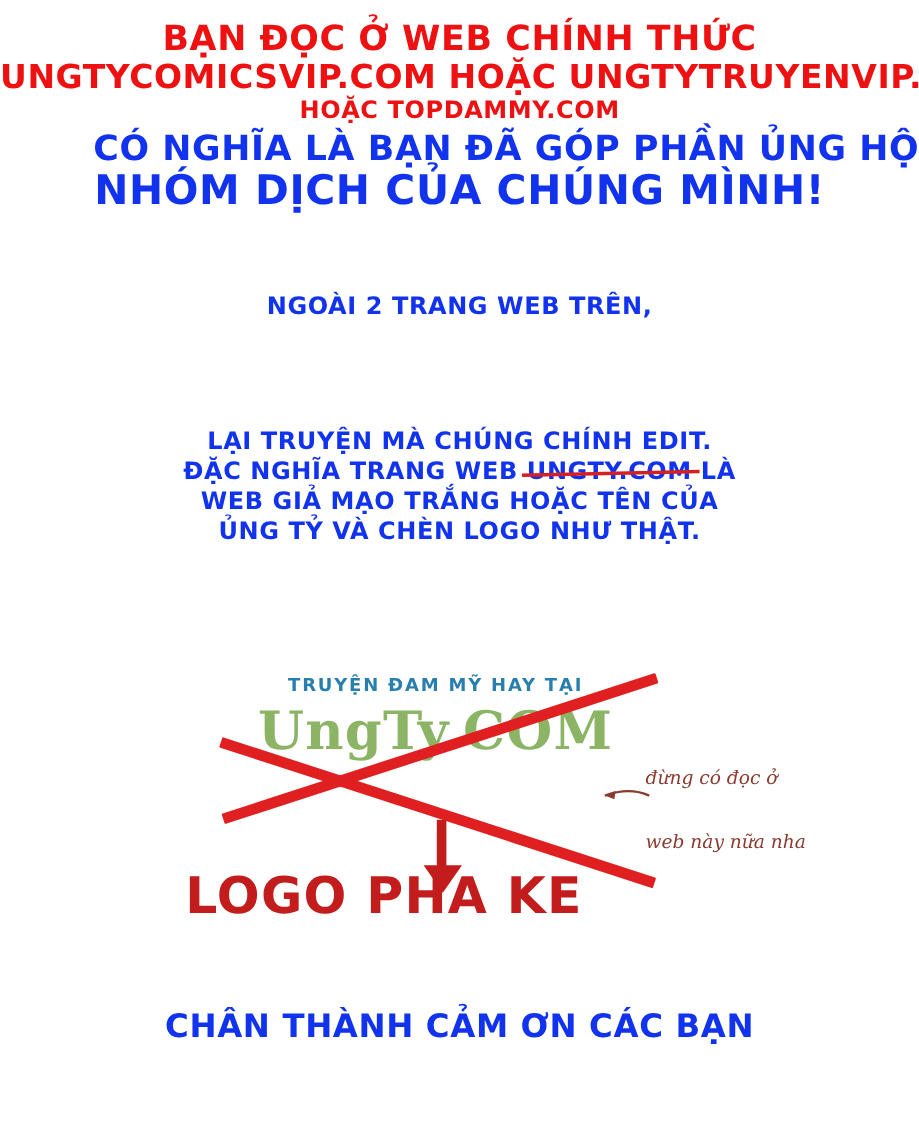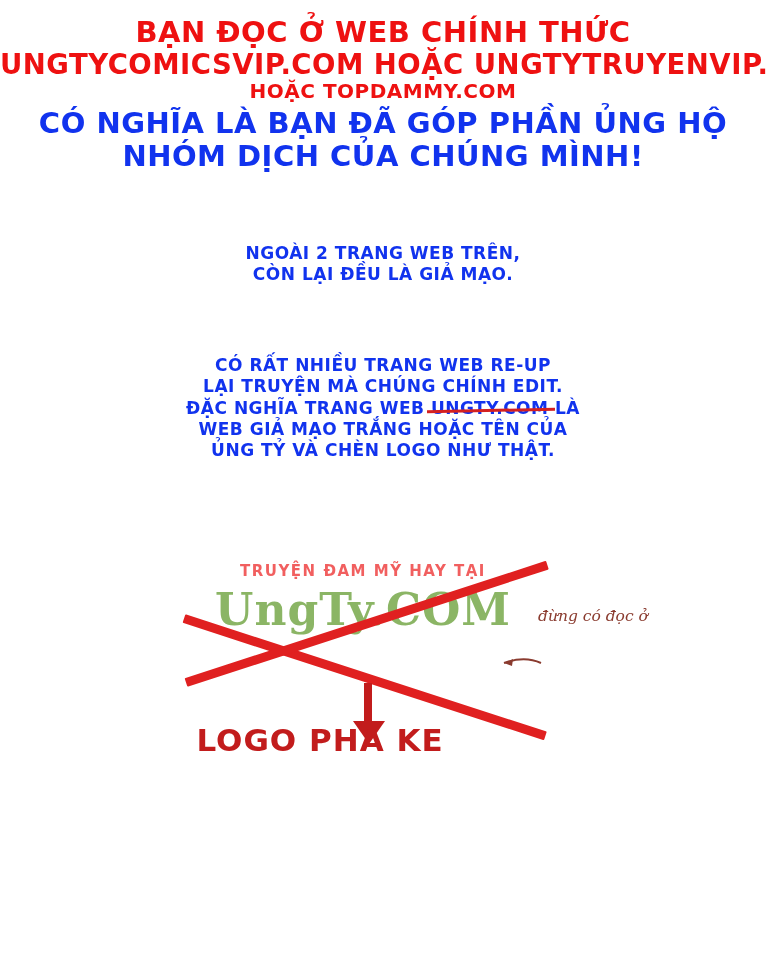--- a/index.html
+++ b/index.html
@@ -38,31 +38,31 @@
   }
   .red {
     color: #ee1111;
   }
   .blue {
     color: #1133ee;
   }
   .l1 { font-size: 29px; }
   .l2 { font-size: 27.5px; }
   .l3 { font-size: 20px; }
-  .l4 { font-size: 29px; margin-top: 4px; }
-  .l5 { font-size: 29px; }
+  .l4 { font-size: 29px; margin-top: 4px; text-align: right; }
+  .l5 { font-size: 34px; }
 
   
   .para {
     position: absolute;
     width: 766px;
     text-align: center;
     color: #1133ee;
     font-weight: bold;
-    font-size: 17px;
+    font-size: 20px;
     line-height: 1.25;
     letter-spacing: 0.5px;
   }
   .para .line { white-space: nowrap; }
 
   .para-2 { top: 243px; }
   .para-3 { top: 355px; }
 
   
   .strike {
@@ -87,21 +87,21 @@
     top: 556px;
     left: 183px;
     width: 360px;
     height: 120px;
   }
   .wm-top {
     position: absolute;
     top: 6px;
     left: 50%;
     transform: translateX(-50%);
-    color: #ef4444;
+    color: #0369a1;
     font-size: 15px;
     font-weight: bold;
     letter-spacing: 1.5px;
     white-space: nowrap;
     opacity: 0.85;
   }
   .wm-main {
     position: absolute;
     top: 28px;
     left: 50%;
@@ -142,21 +142,21 @@
     position: absolute;
     top: 605px;
     left: 538px;
     width: 180px;
     color: #8a3b2f;
     font-family: "DejaVu Serif", serif;
     font-size: 15.5px;
     line-height: 1.45;
     font-style: italic;
   }
-  .note .line { white-space: nowrap; }
+  .note .line { white-space: nowrap; margin-top: 32px; }
 
   .note-arrow {
     position: absolute;
     top: 655px;
     left: 500px;
     width: 42px;
     height: 14px;
   }
 
   
@@ -169,21 +169,21 @@
   }
   .fake-logo-label {
     position: absolute;
     top: 722px;
     left: 0;
     width: 640px;
     text-align: center;
     color: #c21c1c;
     font-family: "DejaVu Sans", sans-serif;
     font-weight: bold;
-    font-size: 31px;
+    font-size: 42px;
     letter-spacing: 1px;
   }
 
   
   .thanks {
     position: absolute;
     top: 838px;
     left: 0;
     width: 766px;
     text-align: center;
@@ -203,25 +203,23 @@
   <div class="announce">
     <div class="line l1 red">BẠN ĐỌC Ở WEB CHÍNH THỨC</div>
     <div class="line l2 red">UNGTYCOMICSVIP.COM HOẶC UNGTYTRUYENVIP.COM</div>
     <div class="line l3 red">HOẶC TOPDAMMY.COM</div>
     <div class="line l4 blue">CÓ NGHĨA LÀ BẠN ĐÃ GÓP PHẦN ỦNG HỘ</div>
     <div class="line l5 blue">NHÓM DỊCH CỦA CHÚNG MÌNH!</div>
   </div>
 
   <div class="para para-2">
     <div class="line">NGOÀI 2 TRANG WEB TRÊN,</div>
-    <div class="line">CÒN LẠI ĐỀU LÀ GIẢ MẠO.</div>
   </div>
 
   <div class="para para-3">
-    <div class="line">CÓ RẤT NHIỀU TRANG WEB RE-UP</div>
     <div class="line">LẠI TRUYỆN MÀ CHÚNG CHÍNH EDIT.</div>
     <div class="line"><span>ĐẶC NGHĨA TRANG WEB </span><span class="strike">UNGTY.COM</span><span> LÀ</span></div>
     <div class="line">WEB GIẢ MẠO TRẮNG HOẶC TÊN CỦA</div>
     <div class="line">ỦNG TỶ VÀ CHÈN LOGO NHƯ THẬT.</div>
   </div>
 
   <div class="logo-zone">
     <div class="wm-top">TRUYỆN ĐAM MỸ HAY TẠI</div>
     <div class="wm-main">UngTy.COM</div>
   </div>
@@ -230,27 +228,29 @@
   <div class="x-line x2"></div>
 
   <div class="note-arrow">
     <svg width="42" height="14" viewBox="0 0 42 14">
       <path d="M41 7 C 30 2, 18 2, 4 7" stroke="#8a3b2f" stroke-width="2" fill="none"></path>
       <path d="M4 7 L 13 3 L 12 10 Z" fill="#8a3b2f"></path>
     </svg>
   </div>
   <div class="note">
     <div class="line">đừng có đọc ở</div>
+    <div class="line">web này nữa nha</div>
   </div>
 
   <div class="down-arrow">
     <svg width="34" height="62" viewBox="0 0 34 62">
       <rect x="12" y="0" width="8" height="42" fill="#c21c1c"></rect>
       <path d="M1 38 L 33 38 L 17 61 Z" fill="#c21c1c"></path>
     </svg>
   </div>
 
   <div class="fake-logo-label">LOGO PHA KE</div>
 
   <div class="thanks">
+    <div class="line">CHÂN THÀNH CẢM ƠN CÁC BẠN</div>
   </div>
 
 </div>
 
 </body></html>

